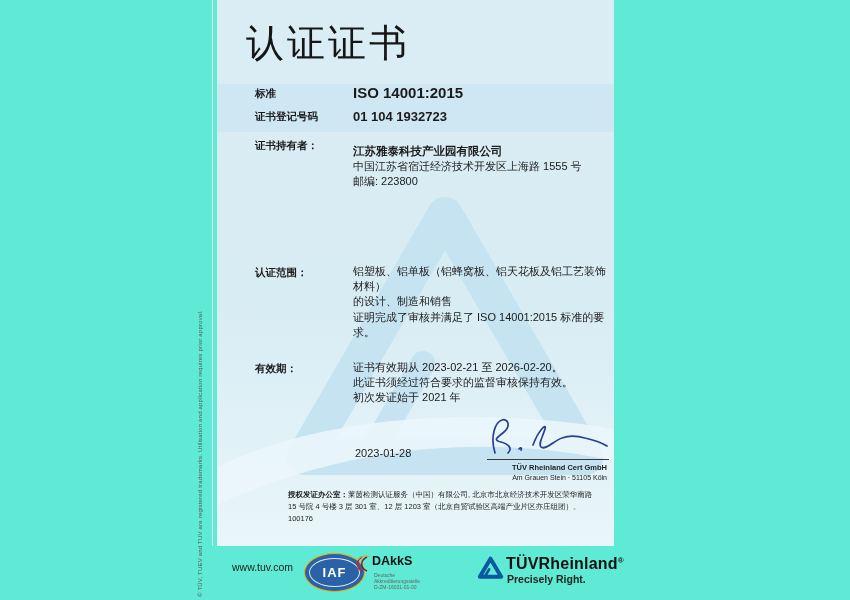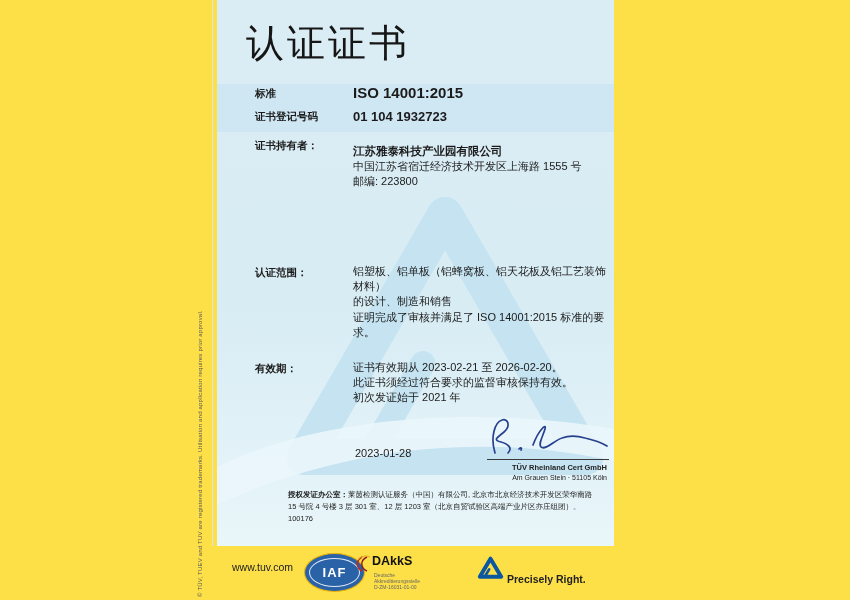--- a/index.html
+++ b/index.html
@@ -1,17 +1,17 @@
 <!DOCTYPE html>
 <html lang="zh"><head>
 <meta charset="utf-8">
 <style>
   * { margin:0; padding:0; box-sizing:border-box; }
   body { font-family:"Liberation Sans", sans-serif; background:#ffffff; }
-  .page { position:relative; width:850px; height:600px; background:#fde047; overflow:hidden; }
+  .page { position:relative; width:850px; height:600px; background:#5eead4; overflow:hidden; }
 
   .side-note {
     position:absolute; left:197px; top:597px;
     transform:rotate(-90deg); transform-origin:0 0;
     font-size:6px; color:#555; white-space:nowrap; letter-spacing:.2px;
   }
   .edge-line { position:absolute; left:212px; top:0; width:1px; height:546px; background:#dde4e7; }
 
   .cert {
     position:absolute; left:217px; top:0; width:397px; height:546px;
@@ -145,15 +145,16 @@
       <div>Deutsche</div>
       <div>Akkreditierungsstelle</div>
       <div>D-ZM-16031-01-00</div>
     </div>
   </div>
 
   <svg class="tuv-logo" viewBox="0 0 40 36">
     <path d="M20,4 L36,31 L4,31 Z" fill="none" stroke="#0b57a0" stroke-width="6" stroke-linejoin="round"></path>
     <path d="M12,30 L18,20" fill="none" stroke="#0b57a0" stroke-width="4" stroke-linecap="round"></path>
   </svg>
+  <div class="tuv-brand"><span>TÜVRheinland</span><sup>®</sup></div>
   <div class="tuv-tagline">Precisely Right.</div>
 
 </div>
 
 </body></html>

